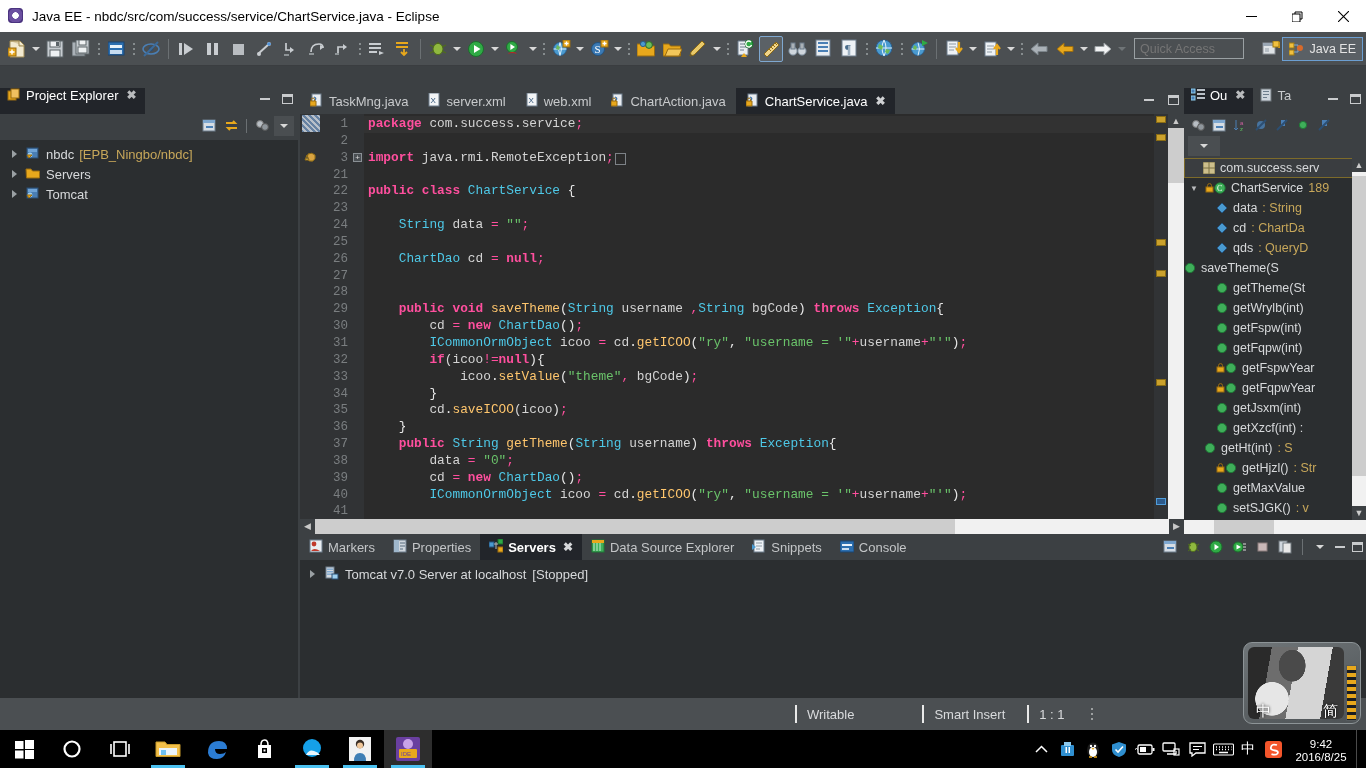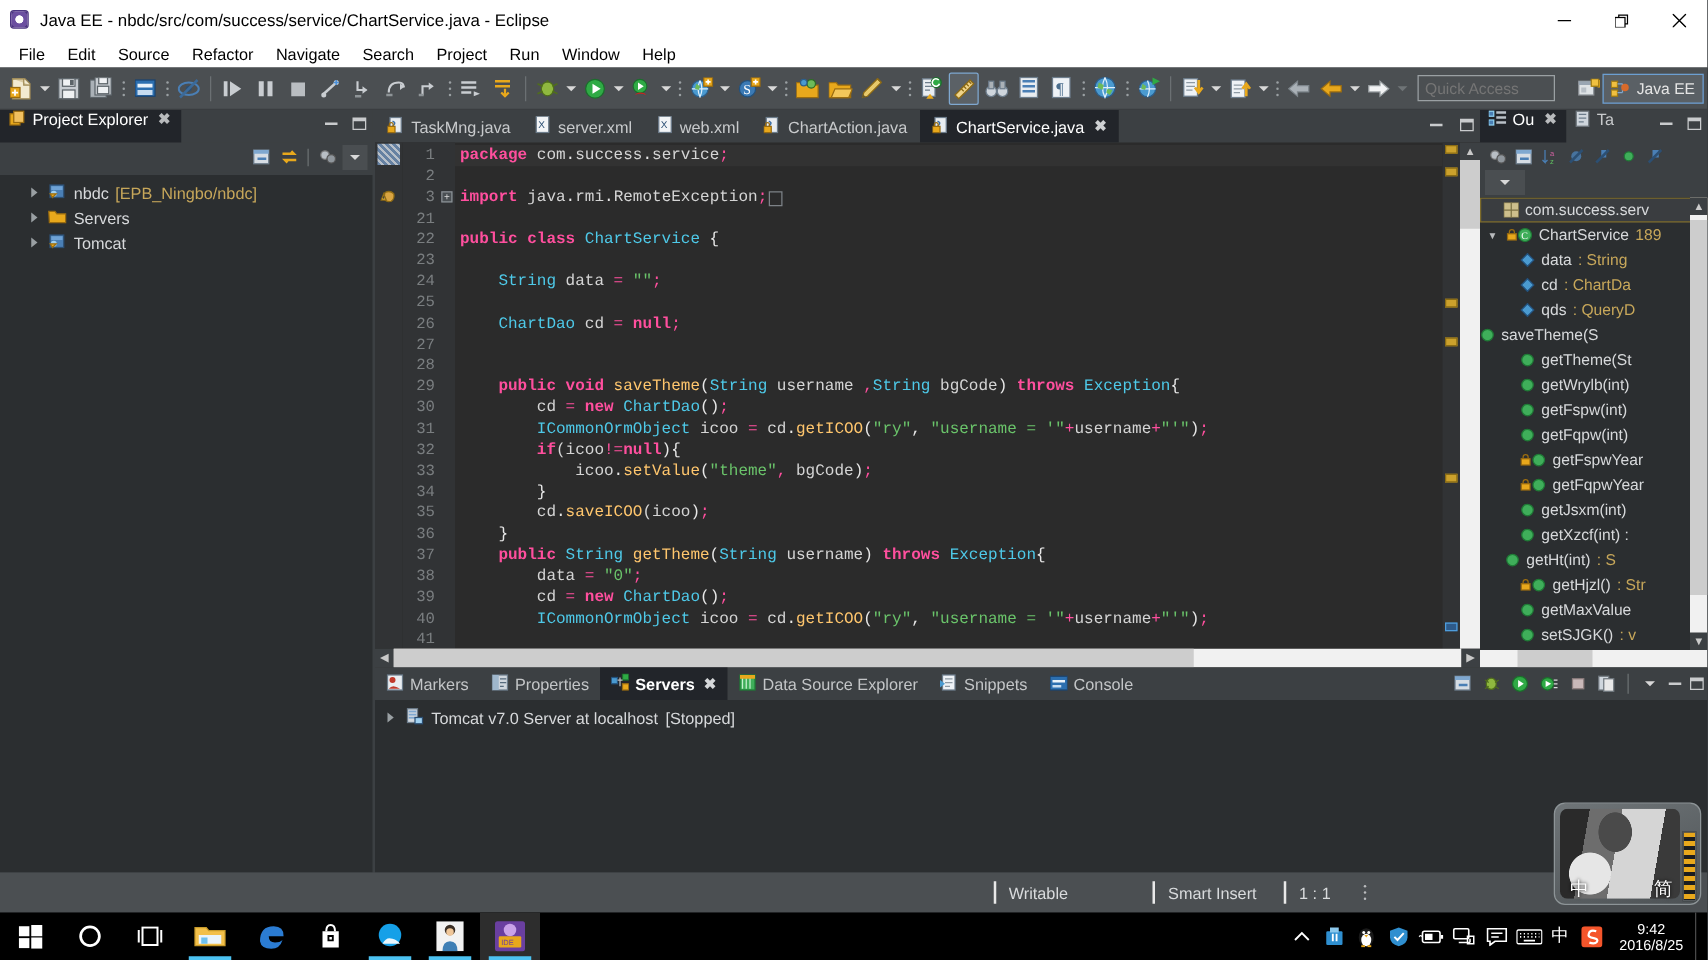--- a/index.html
+++ b/index.html
@@ -67,21 +67,21 @@
   .ptab .close-x { font-size:12px; color:#b9bbbd; margin-left:3px; font-weight:bold; }
   .panel-minmax { position:absolute; right:4px; top:4px; display:flex; gap:8px; align-items:center; }
   .mm { width:14px;height:14px; display:flex;align-items:center;justify-content:center; }
   .mm .min { width:10px;height:2px;background:#c9cbcd; display:block; }
   .mm .max { width:11px;height:10px;border:1px solid #c9cbcd; border-top-width:3px; display:block;}
 
   
   #project-explorer { left:0; top:0; width:298px; bottom:0; background:#3c4043; }
   #project-explorer .pe-toolbar { height:24px; display:flex; align-items:center; justify-content:flex-end; padding-right:4px; gap:2px; background:#3c4043;}
   .pe-tb-btn { width:20px;height:20px;display:flex;align-items:center;justify-content:center; }
-  #project-explorer .pe-tree { position:absolute; left:0; right:0; top:52px; bottom:0; background:#2b2e30; padding-top:4px;padding-left:13px;}
+  #project-explorer .pe-tree { position:absolute; left:0; right:0; top:52px; bottom:0; background:#2b2e30; padding-top:4px;}
   .tree-row { height:20px; display:flex; align-items:center; gap:5px; padding-left:10px; font-size:13px;}
   .twisty { width:10px;height:10px;display:inline-block;position:relative;}
   .twisty:after { content:""; position:absolute; left:2px; top:1px;
      border-top:4px solid transparent;border-bottom:4px solid transparent;border-left:5px solid #9aa0a3; }
   .tree-label { color:#d7d9db; }
   .tree-sub { color:#c7a75a; }
 
   
   #editor-area { left:300px; top:0; right:182px; height:446px; }
   .etabbar { height:26px; display:flex; align-items:flex-end; background:#3c4043; position:relative;}
@@ -200,32 +200,20 @@
           </svg>
       </div>
       <div class="win-btn close">
         <svg width="11" height="11" viewBox="0 0 11 11">
             <path d="M0 0 L11 11 M11 0 L0 11" stroke="#000" stroke-width="1.1" fill="none"></path>
           </svg>
       </div>
     </div>
   </div>
 
-  <div class="menubar">
-    <div class="mi">File</div>
-    <div class="mi">Edit</div>
-    <div class="mi">Source</div>
-    <div class="mi">Refactor</div>
-    <div class="mi">Navigate</div>
-    <div class="mi">Search</div>
-    <div class="mi">Project</div>
-    <div class="mi">Run</div>
-    <div class="mi">Window</div>
-    <div class="mi">Help</div>
-  </div>
 
   <div class="toolbar" id="toolbar">
       <span class="tb-item">
         <svg width="18" height="20" viewBox="0 0 18 20">
           <path d="M2 2 h10 l4 4 v12 h-14z" fill="#f2ead0" stroke="#a08b55"></path>
           <path d="M2 2 h9 v5 h5" fill="#d9c9a0" stroke="#a08b55"></path>
           <rect x="0" y="9" width="8" height="8" fill="#e8a81c" stroke="#9a6c10"></rect>
           <path d="M4 10.5 v5 M1.5 13 h5" stroke="#fff" stroke-width="1.4"></path>
         </svg>
       </span>

